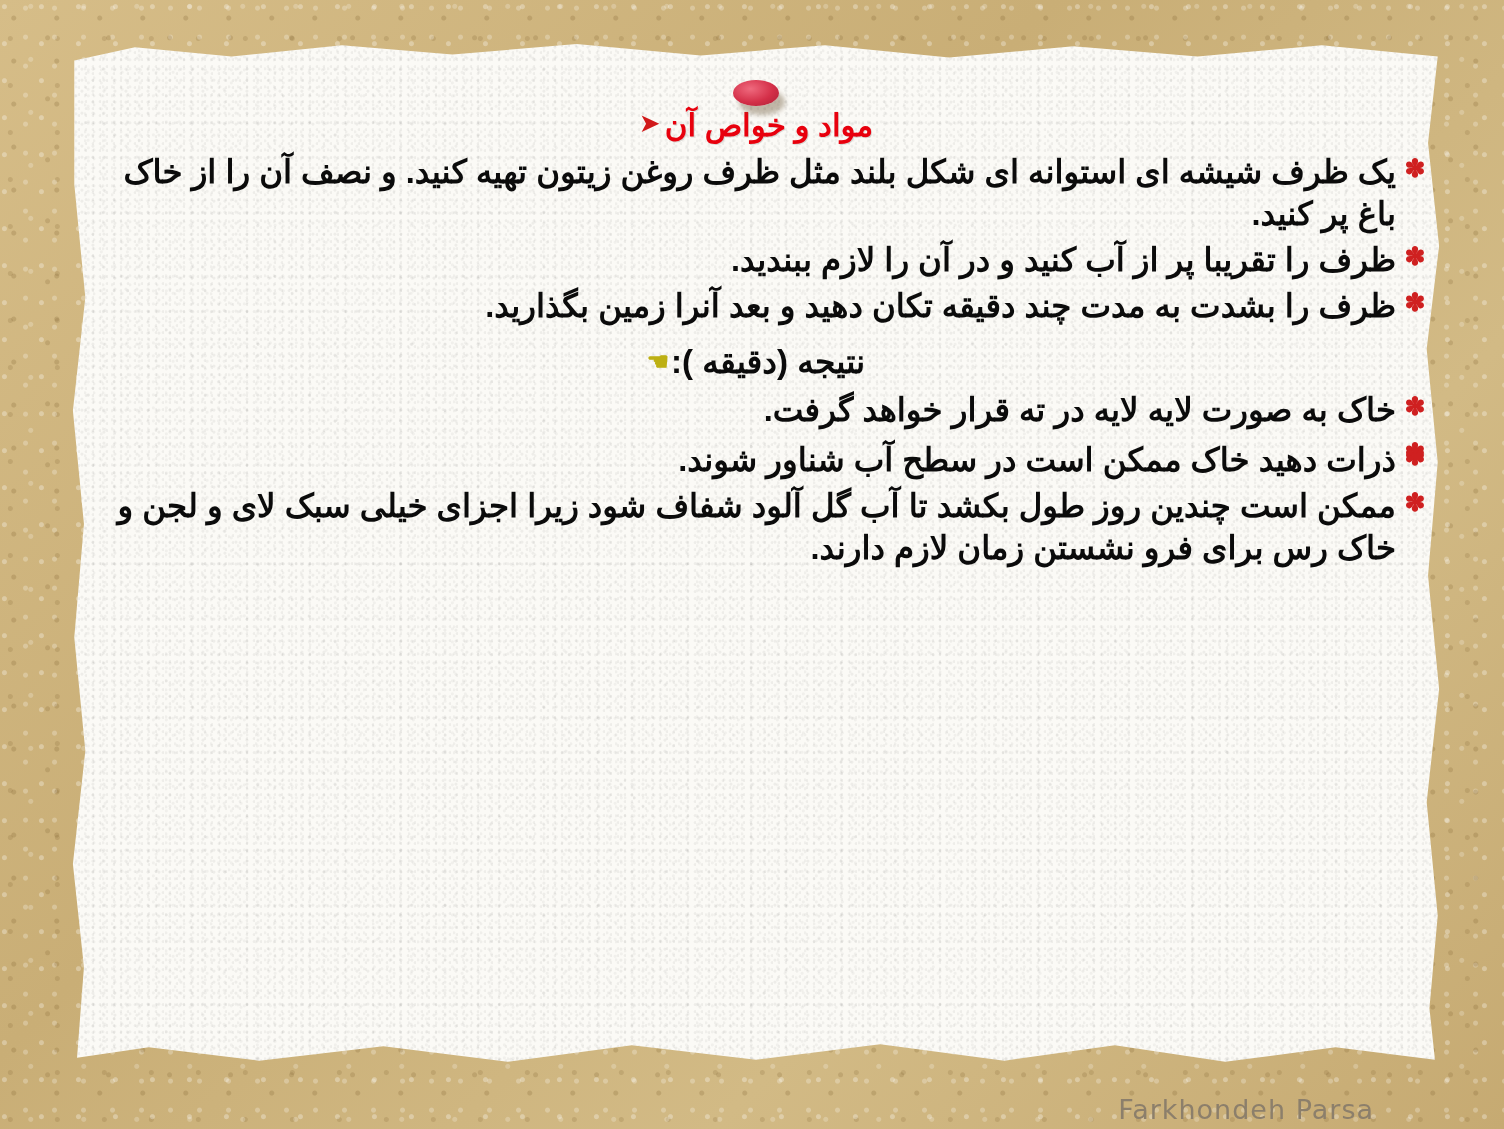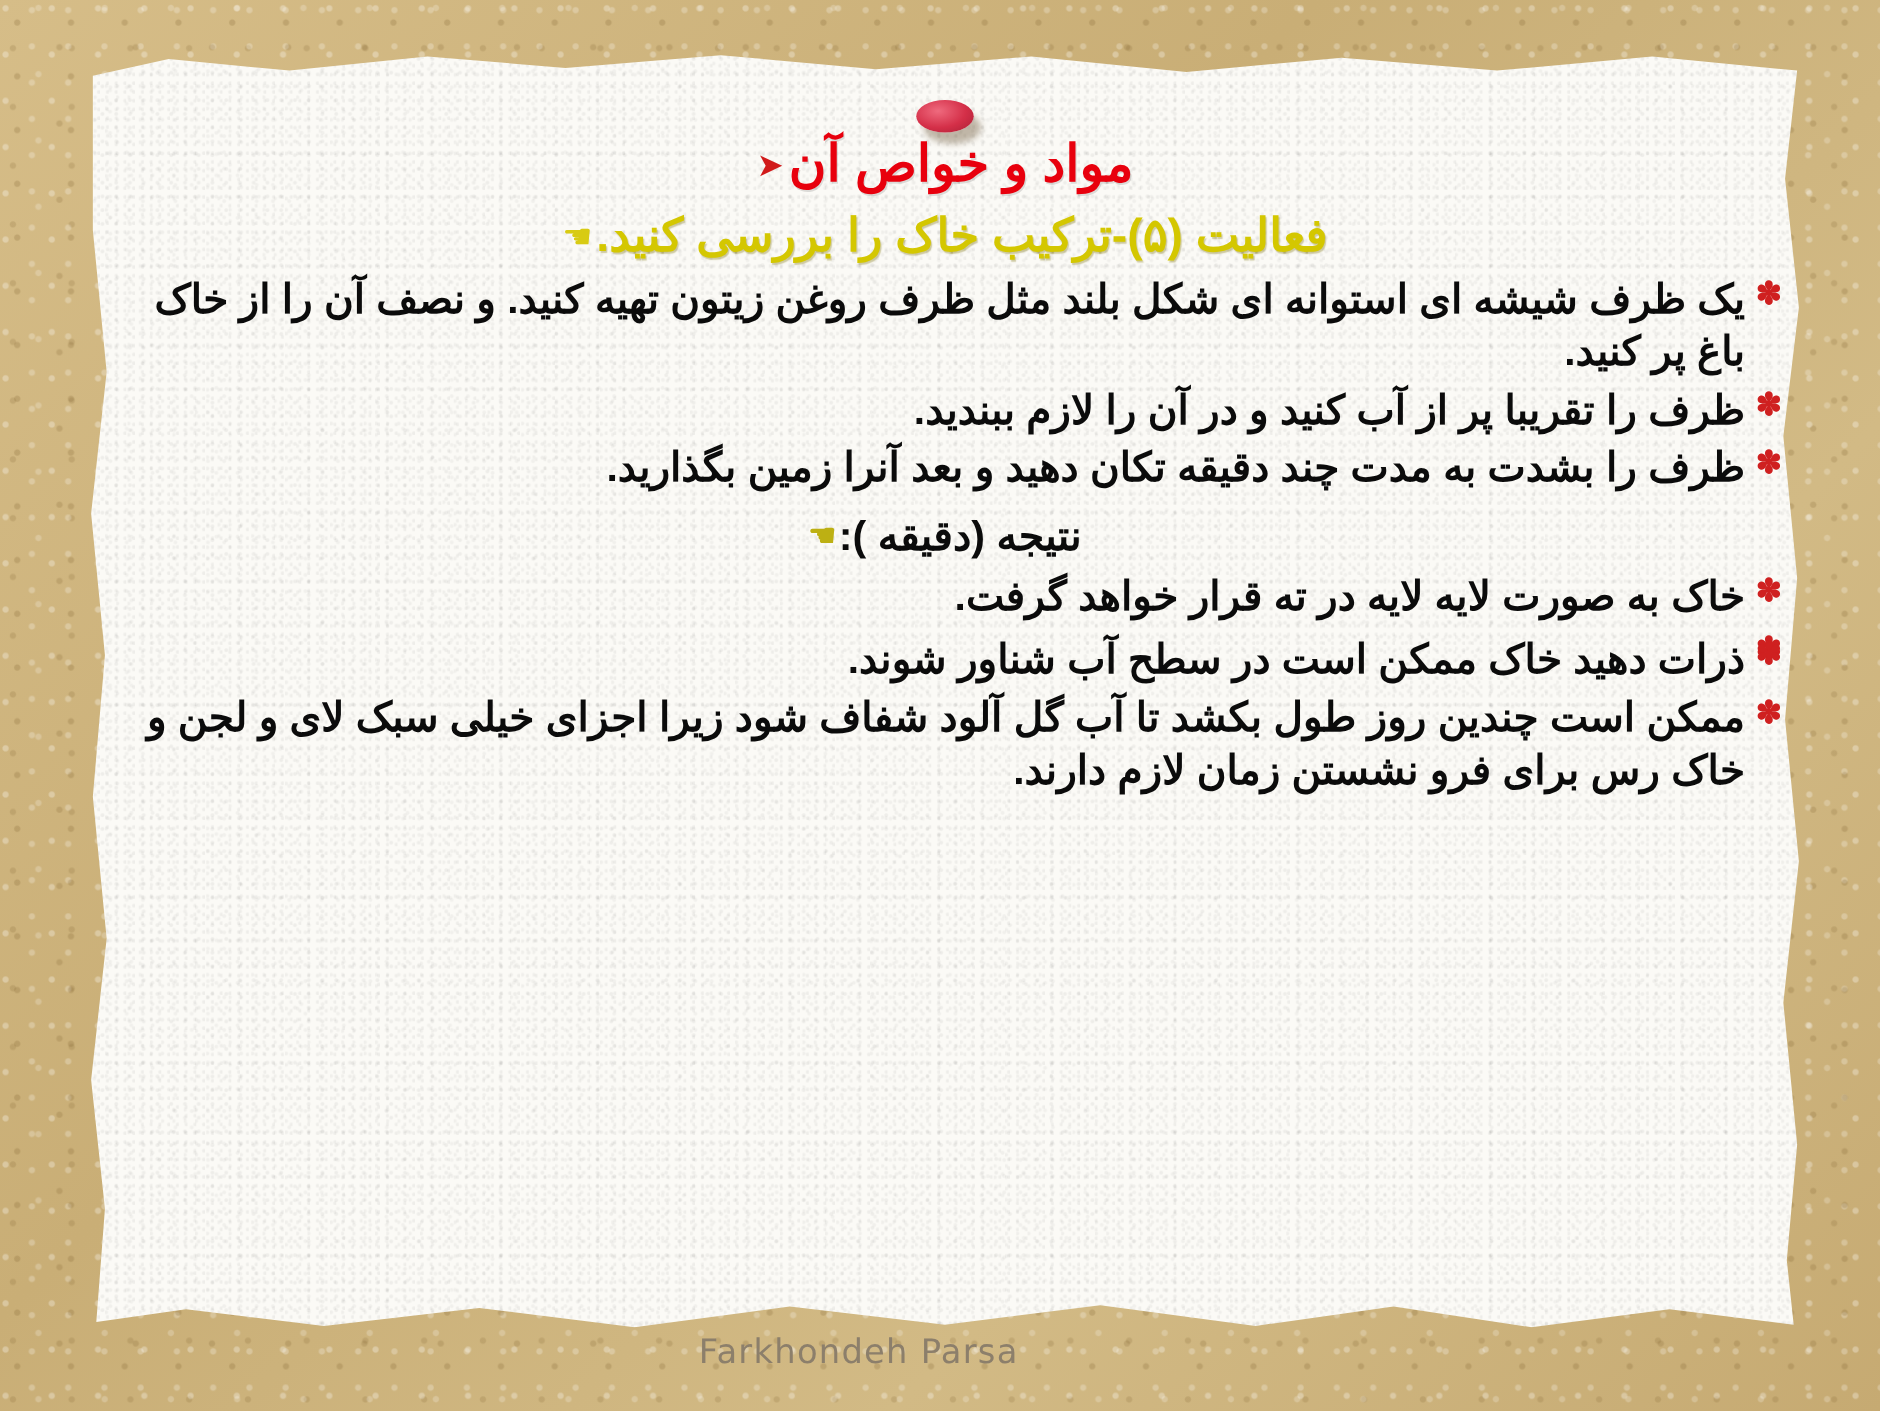--- a/index.html
+++ b/index.html
@@ -92,21 +92,21 @@
   }
 
   .title-line {
     text-align: center;
     margin-top: 54px;
     line-height: 1.05;
   }
   .title-text {
     display: inline-block;
     color: #e8000d;
-    font-size: 41px;
+    font-size: 31px;
     font-weight: bold;
     letter-spacing: 0;
     text-shadow: 1px 1px 0 rgba(0,0,0,0.12);
     text-align: center;
   }
   .bullet-arrow {
     display: inline-block;
     color: #d11a1a;
     font-size: 26px;
     transform: translateY(-4px);
@@ -167,22 +167,21 @@
     color: #bdb013;
     font-size: 25px;
     margin-right: 2px;
     transform: translateY(-3px);
   }
 
   .credit {
     position: absolute;
     left: 0;
     right: 0;
-    bottom: 32px;
-    text-align: center;
+    bottom: 4px;
     color: #8c7f6b;
     font-size: 27px;
     letter-spacing: 1px;
     font-family: "DejaVu Sans", sans-serif;
   }
   .credit span { margin-right: 130px; }
 </style>
 </head>
 <body>
 
@@ -191,23 +190,20 @@
   <div id="paper"></div>
 
   <div id="content">
 
     <div class="pin"></div>
 
     <div class="title-line">
       <span class="title-text">مواد و خواص آن</span><span class="bullet-arrow">➤</span>
     </div>
 
-    <div class="subtitle-line">
-      <span class="subtitle-text">فعالیت (۵)-ترکیب خاک را بررسی کنید.</span><span class="hand-icon">☚</span>
-    </div>
 
     <div class="para">
       <span class="flower">✽</span>
       <span>یک ظرف شیشه ای استوانه ای شکل بلند مثل ظرف روغن زیتون تهیه کنید. و نصف آن را از  خاک باغ پر کنید.</span>
     </div>
 
     <div class="para tight">
       <span class="flower">✽</span>
       <span>ظرف را تقریبا پر از آب کنید و در آن را لازم ببندید.</span>
     </div>

